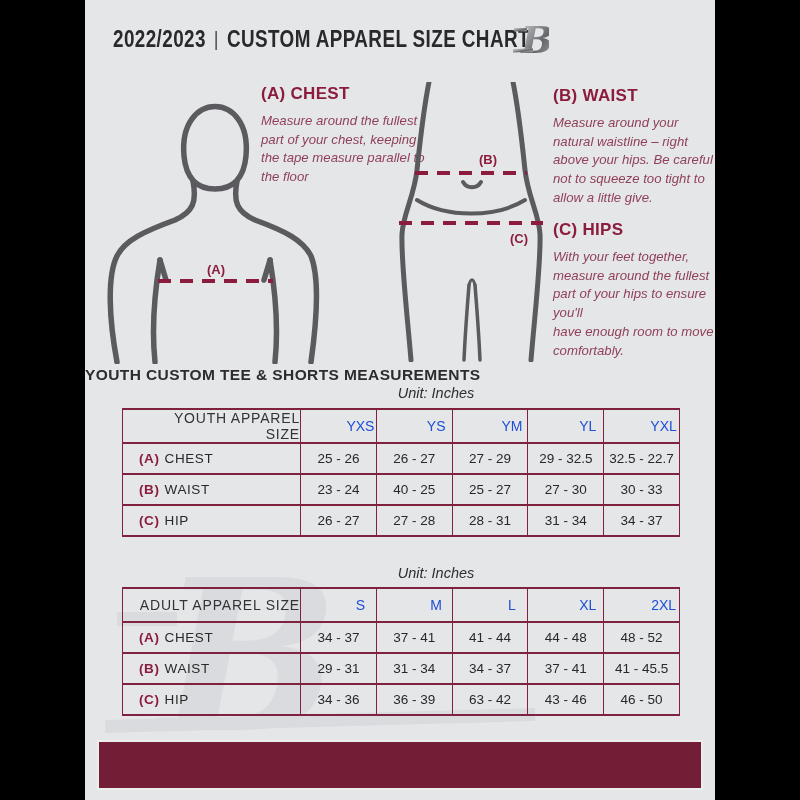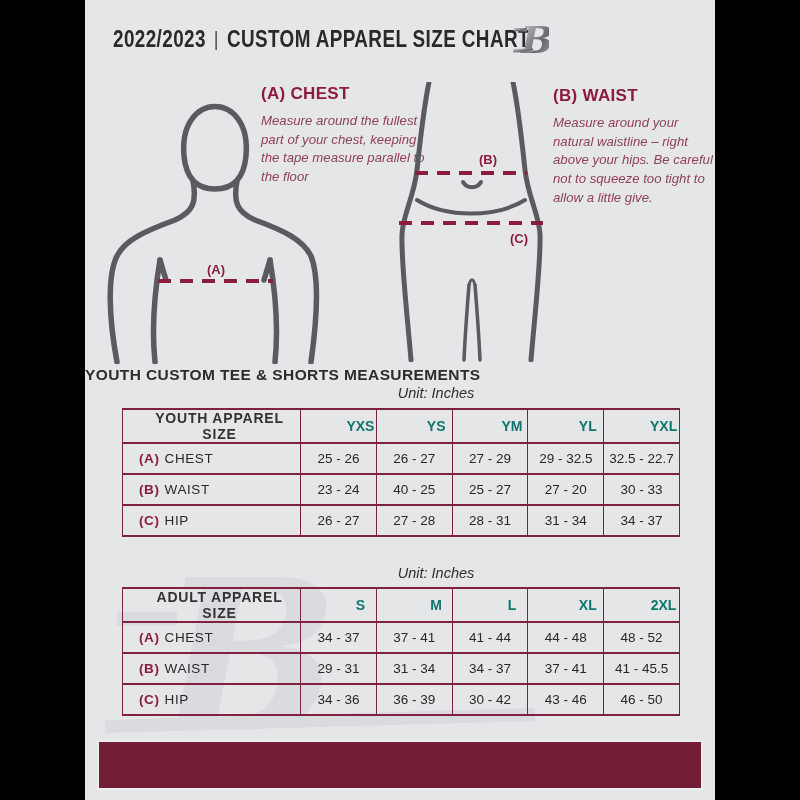--- a/index.html
+++ b/index.html
@@ -38,22 +38,22 @@
   .at-title { top:546px; } .at-unit { top:565px; }
 
   
   table.size-table { position:absolute; left:37px; width:557px; border-collapse:collapse; table-layout:fixed; }
   table.youth { top:408px; } table.adult { top:587px; }
   .size-table col.c0 { width:178px; }
   .size-table col.cv { width:75.8px; }
   .size-table td, .size-table th { border-top:2px solid #7f2240; border-bottom:2px solid #7f2240;
      border-left:1.5px solid #7f2240; border-right:1.5px solid #7f2240; text-align:center; vertical-align:middle;
      background:transparent; }
-  .size-table tr.head td { height:34px; font-size:14px; font-weight:700; color:#0f766e;padding-left:44px; }
-  .size-table tr.head td.lblh { font-weight:700; font-size:14px; letter-spacing:0.8px; color:#333335; text-align:center; padding-left:16px; }
+  .size-table tr.head td { height:34px; font-size:14px; font-weight:400; color:#1d4ed8;padding-left:44px; }
+  .size-table tr.head td.lblh { font-weight:400; font-size:14px; letter-spacing:0.8px; color:#333335; text-align:right; padding-left:16px; }
   .size-table tr.data td { height:31px; font-size:13.5px; color:#28282a; }
   .size-table td.lbl { text-align:left; padding-left:16px; font-size:15px; color:#333335; letter-spacing:0.6px; }
   .size-table td.lbl b { color:#8b1c3d; font-weight:700; margin-right:5px; }
 
   
   .bottom-bar { position:absolute; left:12px; top:740px; width:606px; height:50px;
                 background:#731e36; border:2px solid #eceded; }
 
   svg text.marker { font-family:"Liberation Sans", sans-serif; font-size:13px; font-weight:700; fill:#8b1c3d; }
 </style>
@@ -125,20 +125,25 @@
       <path d="M 8 141 H 152" stroke="#8b1c3d" stroke-width="4" stroke-dasharray="13 9" fill="none"></path>
       <text class="marker" x="97" y="82" text-anchor="middle">(B)</text>
       <text class="marker" x="128" y="161" text-anchor="middle">(C)</text>
     </svg>
 
     <div class="guide waist">
       <h3>(B) WAIST</h3>
       <p>Measure around your natural waistline – right above your hips. Be careful not to squeeze too tight to allow a little give.</p>
     </div>
 
+    <div class="guide hips">
+      <h3>(C) HIPS</h3>
+      <p>With your feet together, measure around the fullest part of your hips to ensure you'll
+have enough room to move comfortably.</p>
+    </div>
 
     <div class="sec-title yt-title">YOUTH CUSTOM TEE &amp; SHORTS MEASUREMENTS</div>
     <div class="sec-unit yt-unit">Unit: Inches</div>
     <table class="size-table youth">
       <colgroup>
           <col class="c0">
           <col class="cv">
           <col class="cv">
           <col class="cv">
           <col class="cv">
@@ -159,21 +164,21 @@
         <td>26 - 27</td>
         <td>27 - 29</td>
         <td>29 - 32.5</td>
         <td>32.5 - 22.7</td>
       </tr>
       <tr class="data">
         <td class="lbl"><b>(B)</b><span>WAIST</span></td>
         <td>23 - 24</td>
         <td>40 - 25</td>
         <td>25 - 27</td>
-        <td>27 - 20</td>
+        <td>27 - 30</td>
         <td>30 - 33</td>
       </tr>
       <tr class="data">
         <td class="lbl"><b>(C)</b><span>HIP</span></td>
         <td>26 - 27</td>
         <td>27 - 28</td>
         <td>28 - 31</td>
         <td>31 - 34</td>
         <td>34 - 37</td>
       </tr>
@@ -212,21 +217,21 @@
         <td>29 - 31</td>
         <td>31 - 34</td>
         <td>34 - 37</td>
         <td>37 - 41</td>
         <td>41 - 45.5</td>
       </tr>
       <tr class="data">
         <td class="lbl"><b>(C)</b><span>HIP</span></td>
         <td>34 - 36</td>
         <td>36 - 39</td>
-        <td>30 - 42</td>
+        <td>63 - 42</td>
         <td>43 - 46</td>
         <td>46 - 50</td>
       </tr>
     </tbody>
       </table>
 
     <div class="bottom-bar"></div>
   </div>
 </div>
 

